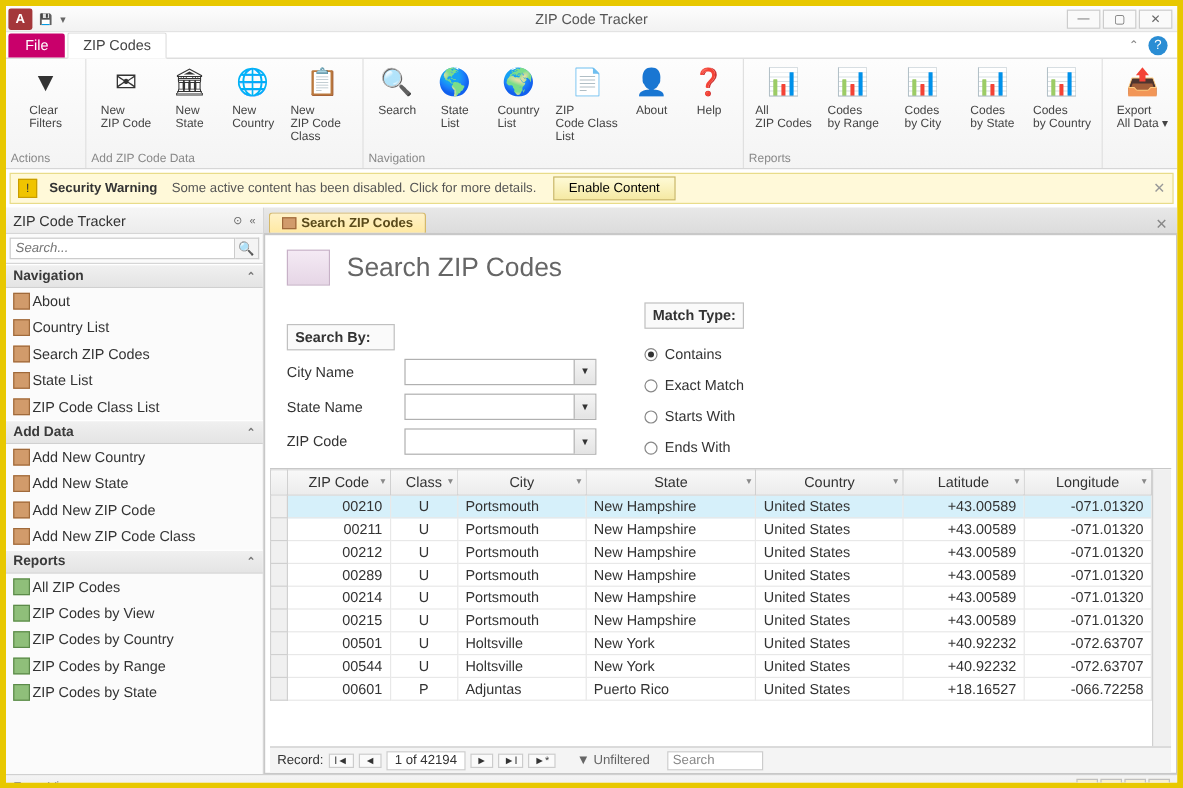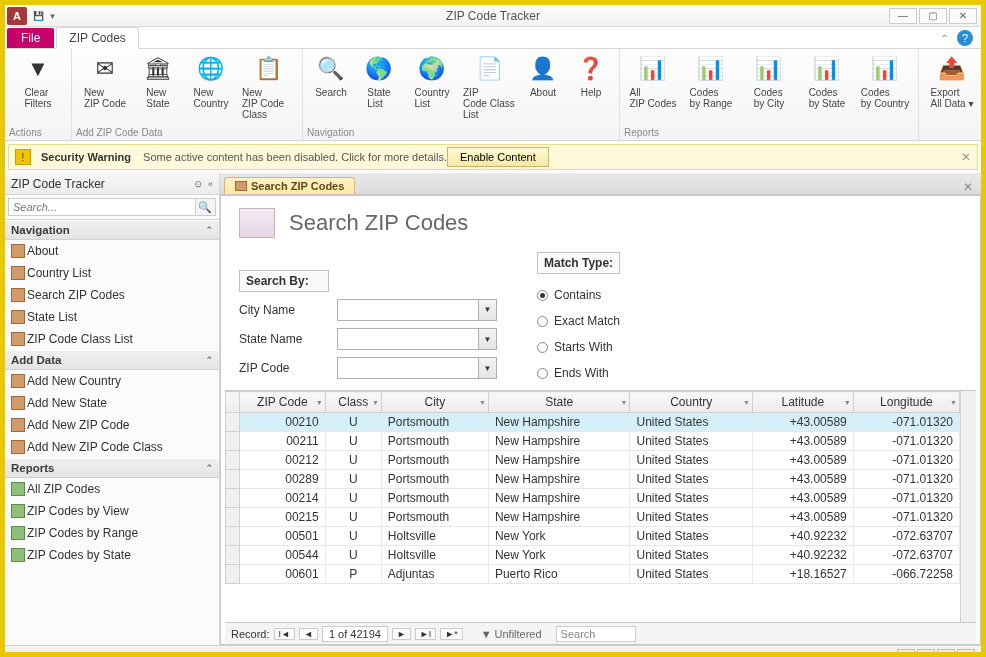--- a/index.html
+++ b/index.html
@@ -20,21 +20,21 @@
 .rgroup { border-right: 1px solid #e0e0e0; padding: 2px 4px 0 4px; display: flex; flex-direction: column; }
 .rgroup .btns { display: flex; flex: 1; }
 .rgroup .glabel { text-align: left; font-size: 10px; color: #888; padding: 1px 0 2px 0; }
 .rbtn { width: 48px; display: flex; flex-direction: column; align-items: center; padding: 2px 2px 0 2px; cursor: default; }
 .rbtn.wide { width: 58px; }
 .rbtn .ricon { width: 32px; height: 32px; display: flex; align-items: center; justify-content: center; font-size: 22px; margin-bottom: 2px; }
 .rbtn .rlabel { font-size: 10px; text-align: left; line-height: 1.1; color: #444; }
 .secbar { height: 26px; background: #fff9d9; border: 1px solid #e8dc8a; margin: 3px; display: flex; align-items: center; padding: 0 6px; font-size: 11px; }
 .secbar .shield { width: 16px; height: 16px; background: #f0c400; border: 1px solid #c99e00; margin-right: 10px; display: flex; align-items: center; justify-content: center; font-size: 10px; }
 .secbar .sw-title { font-weight: bold; margin-right: 12px; }
-.secbar .sw-msg { color: #555; }
+.secbar .sw-msg { color: #555; margin-right: 14px; }
 .secbar .enable-btn { border: 1px solid #c9b665; background: linear-gradient(#fefad6,#f5e9a3); padding: 3px 12px; font-size: 11px; }
 .secbar .close { margin-left: auto; color: #999; font-size: 12px; cursor: default; }
 .main { display: flex; height: 472px; }
 .navpane { width: 215px; border-right: 1px solid #d6d6d6; display: flex; flex-direction: column; background: #fbfbfb; }
 .nav-header { height: 22px; display: flex; align-items: center; padding: 0 6px; background: linear-gradient(#f6f6f6,#ececec); border-bottom: 1px solid #d6d6d6; font-size: 12px; color: #333; }
 .nav-header .arrows { margin-left: auto; display: flex; gap: 6px; font-size: 9px; color: #666; }
 .nav-search { padding: 3px; display: flex; border-bottom: 1px solid #d6d6d6; }
 .nav-search input { flex: 1; border: 1px solid #ccc; font-style: italic; font-size: 11px; padding: 2px 4px; color: #888; }
 .nav-search .sbtn { width: 20px; border: 1px solid #ccc; border-left: none; background: #f4f4f4; display: flex; align-items: center; justify-content: center; font-size: 11px; }
 .nav-group-h { background: linear-gradient(#f0f0f0,#e4e4e4); border-top: 1px solid #fff; border-bottom: 1px solid #d0d0d0; padding: 3px 6px; font-weight: bold; font-size: 11.5px; color: #3a3a3a; display: flex; align-items: center; }
@@ -244,20 +244,21 @@
         <div class="nav-item">Add New Country</div>
         <div class="nav-item">Add New State</div>
         <div class="nav-item">Add New ZIP Code</div>
         <div class="nav-item">Add New ZIP Code Class</div>
         <div class="nav-group-h">
           <span>Reports</span>
           <span class="chev">⌃</span>
         </div>
         <div class="nav-item rep">All ZIP Codes</div>
         <div class="nav-item rep">ZIP Codes by View</div>
+        <div class="nav-item rep">ZIP Codes by Country</div>
         <div class="nav-item rep">ZIP Codes by Range</div>
         <div class="nav-item rep">ZIP Codes by State</div>
       </div>
   </div>
 
   <div class="content">
     <div class="doc-tabs">
       <div class="doc-tab">
         <span style="width:12px;height:10px;background:#d19b6b;border:1px solid #a06a3b;display:inline-block;"></span>
         <span>Search ZIP Codes</span>

